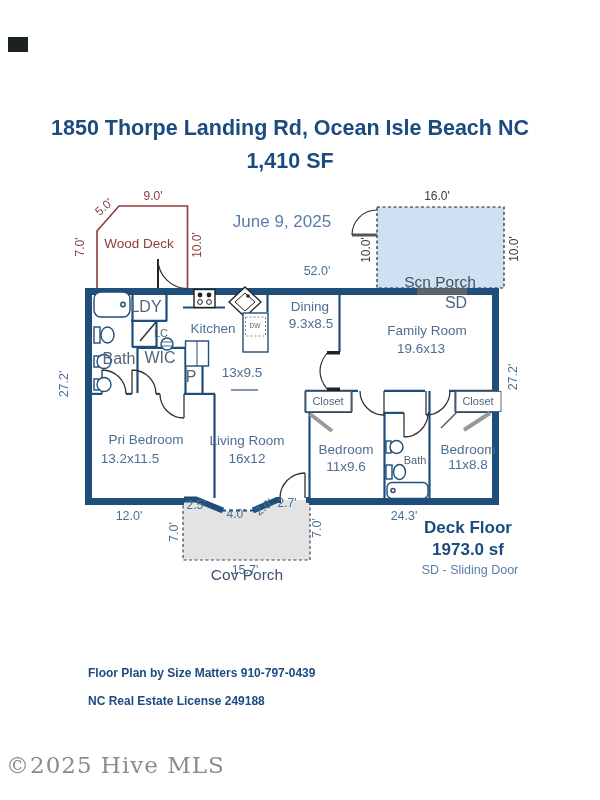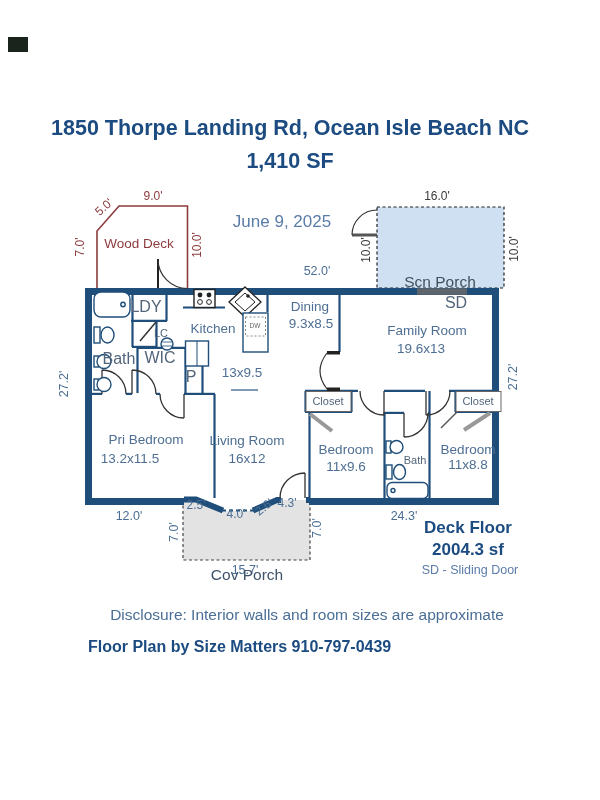--- a/index.html
+++ b/index.html
@@ -16,21 +16,21 @@
   .t-deckname{font-size:13.5px;color:#8d3b3d;}
   .t-dark{font-size:12px;color:#3a3a3a;}
   .t-room{font-size:13.5px;color:#4e6f93;}
   .t-porchname{font-size:15.5px;color:#42505c;margin-top:41px;}
   .t-small{font-size:16px;color:#52657a;}
   .t-xs{font-size:11px;color:#52657a;}
   .t-dw{font-size:6.5px;color:#666;}
   .t-bold{font-size:17px;font-weight:bold;color:#1b4b80;}
   .t-legend{font-size:12.5px;color:#5a7ca8;}
   .t-disc{font-size:15.5px;color:#4a6e96;}
-  .t-foot{font-size:16px;font-weight:bold;color:#1b4b80;transform:translate(0,-50%);}
+  .t-foot{font-size:12px;font-weight:bold;color:#1b4b80;transform:translate(0,-50%);margin-top:26px;}
   .t-wm{font-family:"DejaVu Serif",serif;font-size:23px;color:#8c8c8c;transform:translate(0,-50%);letter-spacing:1px;}
   #corner-mark{position:absolute;left:8px;top:37px;width:20px;height:15px;background:#1a231c;}
   svg{position:absolute;left:0;top:0;}
 </style>
 </head>
 <body>
 
 <div id="page">
 
   <div id="corner-mark"></div>
@@ -207,26 +207,27 @@
   <div class="lbl t-room" style="left:346px;top:467px;">11x9.6</div>
   <div class="lbl t-xs" style="left:415px;top:460px;">Bath</div>
   <div class="lbl t-room" style="left:468px;top:450px;">Bedroom</div>
   <div class="lbl t-room" style="left:468px;top:465px;">11x8.8</div>
   <div class="lbl t-xs" style="left:328px;top:401px;">Closet</div>
   <div class="lbl t-xs" style="left:478px;top:401px;">Closet</div>
 
   <div class="lbl t-dim" style="left:196px;top:505px;font-size:12px;">2.5'</div>
   <div class="lbl t-dim" style="left:236px;top:514px;font-size:12px;">4.0'</div>
   <div class="lbl t-dim r38" style="left:264px;top:507px;font-size:12px;">2.6'</div>
-  <div class="lbl t-dim" style="left:287px;top:503px;font-size:12px;">4.3'</div>
+  <div class="lbl t-dim" style="left:287px;top:503px;font-size:12px;">2.7'</div>
   <div class="lbl t-dim r90" style="left:174px;top:532px;">7.0'</div>
   <div class="lbl t-dim r90" style="left:317px;top:528px;">7.0'</div>
   <div class="lbl t-dim" style="left:245px;top:570px;">15.7'</div>
   <div class="lbl t-porchname" style="left:247px;top:534px;color:#3e526b;">Cov Porch</div>
 
   <div class="lbl t-bold" style="left:468px;top:527px;">Deck Floor</div>
-  <div class="lbl t-bold" style="left:468px;top:549px;">2004.3 sf</div>
+  <div class="lbl t-bold" style="left:468px;top:549px;">1973.0 sf</div>
   <div class="lbl t-legend" style="left:470px;top:570px;">SD - Sliding Door</div>
 
-  <div class="lbl t-disc" style="left:307px;top:615px;">Disclosure: Interior walls and room sizes are approximate</div>
   <div class="lbl t-foot" style="left:88px;top:647px;">Floor Plan by Size Matters 910-797-0439</div>
-
+  <div class="lbl t-foot" style="left:88px;top:675px;">NC Real Estate License 249188</div>
+
+  <div class="lbl t-wm" style="left:6px;top:765px;">©2025 Hive MLS</div>
 </div>
 
 </body></html>

